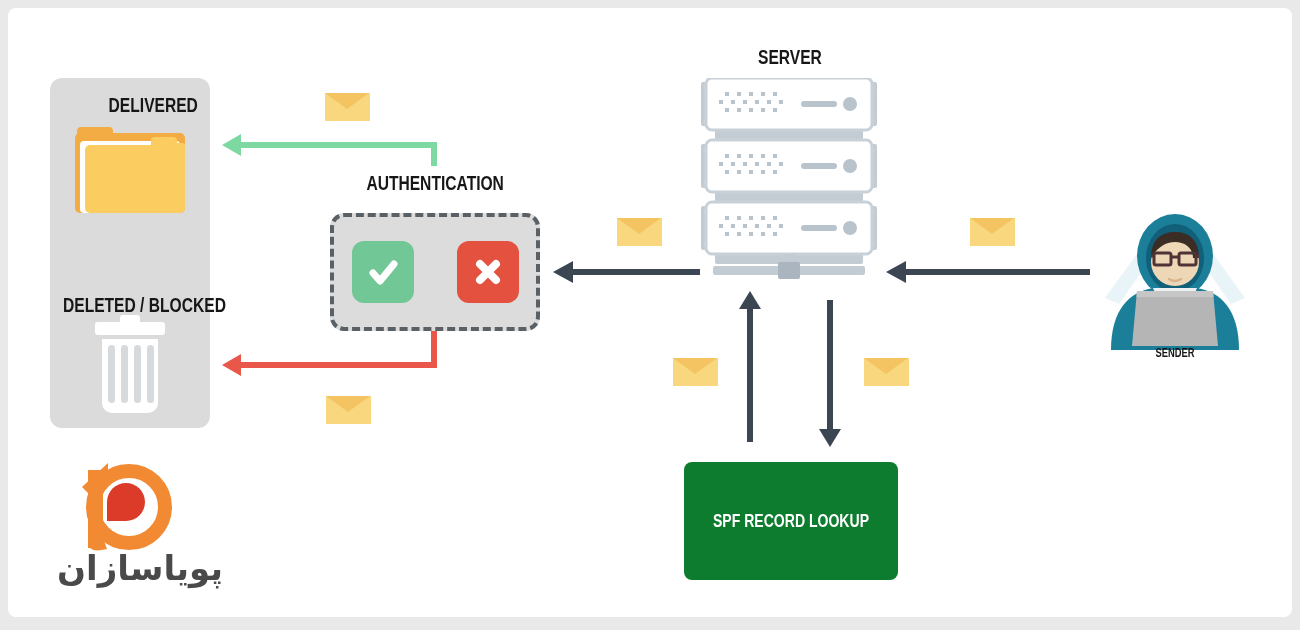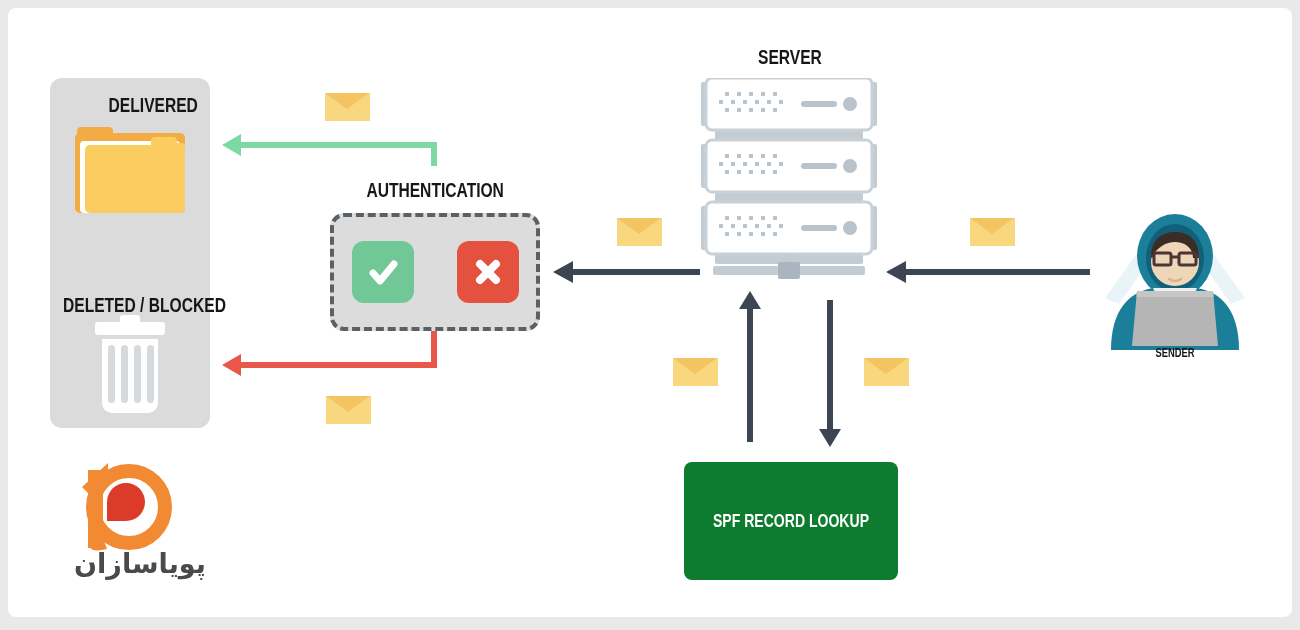--- a/index.html
+++ b/index.html
@@ -64,21 +64,21 @@
   .head-left.d{border-right:20px solid #3c4653;}
   .head-up{position:absolute;width:0;height:0;
     border-left:11px solid transparent;border-right:11px solid transparent;
     border-bottom:18px solid #3c4653;}
   .head-down{position:absolute;width:0;height:0;
     border-left:11px solid transparent;border-right:11px solid transparent;
     border-top:18px solid #3c4653;}
   .brand{
     position:absolute;left:55px;top:548px;width:170px;text-align:center;
     font-family:"DejaVu Sans",sans-serif;direction:rtl;
-    font-size:27px;font-weight:700;color:#4a4a4a;
+    font-size:34px;font-weight:700;color:#4a4a4a;
   }
 </style>
 </head>
 <body>
 
 <div class="card"></div>
 
 <div class="panel"></div>
 
 <div class="lblwrap" style="left:50px;top:94px;width:160px;padding-left:23px;">
@@ -101,21 +101,21 @@
 <svg class="abs" style="left:92px;top:315px;" width="76" height="100" viewBox="0 0 76 100">
   <rect x="28" y="0" width="20" height="10" rx="3" fill="#ffffff"></rect>
   <rect x="3" y="7" width="70" height="13" rx="3" fill="#ffffff"></rect>
   <path d="M10 24 h56 v64 a10 10 0 0 1 -10 10 h-36 a10 10 0 0 1 -10 -10 z" fill="#ffffff"></path>
   <rect x="16" y="30" width="7" height="58" rx="3.5" fill="#d6dadc"></rect>
   <rect x="29" y="30" width="7" height="58" rx="3.5" fill="#d6dadc"></rect>
   <rect x="42" y="30" width="7" height="58" rx="3.5" fill="#d6dadc"></rect>
   <rect x="55" y="30" width="7" height="58" rx="3.5" fill="#d6dadc"></rect>
 </svg>
 
-<div class="lblwrap" style="left:330px;top:179px;width:210px;">
+<div class="lblwrap" style="left:330px;top:172px;width:210px;">
   <span class="lbl">AUTHENTICATION</span>
 </div>
 
 <div class="authbox">
   <div class="btn btn-ok">
     <svg width="40" height="40" viewBox="0 0 40 40">
       <path d="M10 21 L17 29 L31 12" stroke="#ffffff" stroke-width="7" fill="none" stroke-linecap="round" stroke-linejoin="round"></path>
     </svg>
   </div>
   <div class="btn btn-no">

